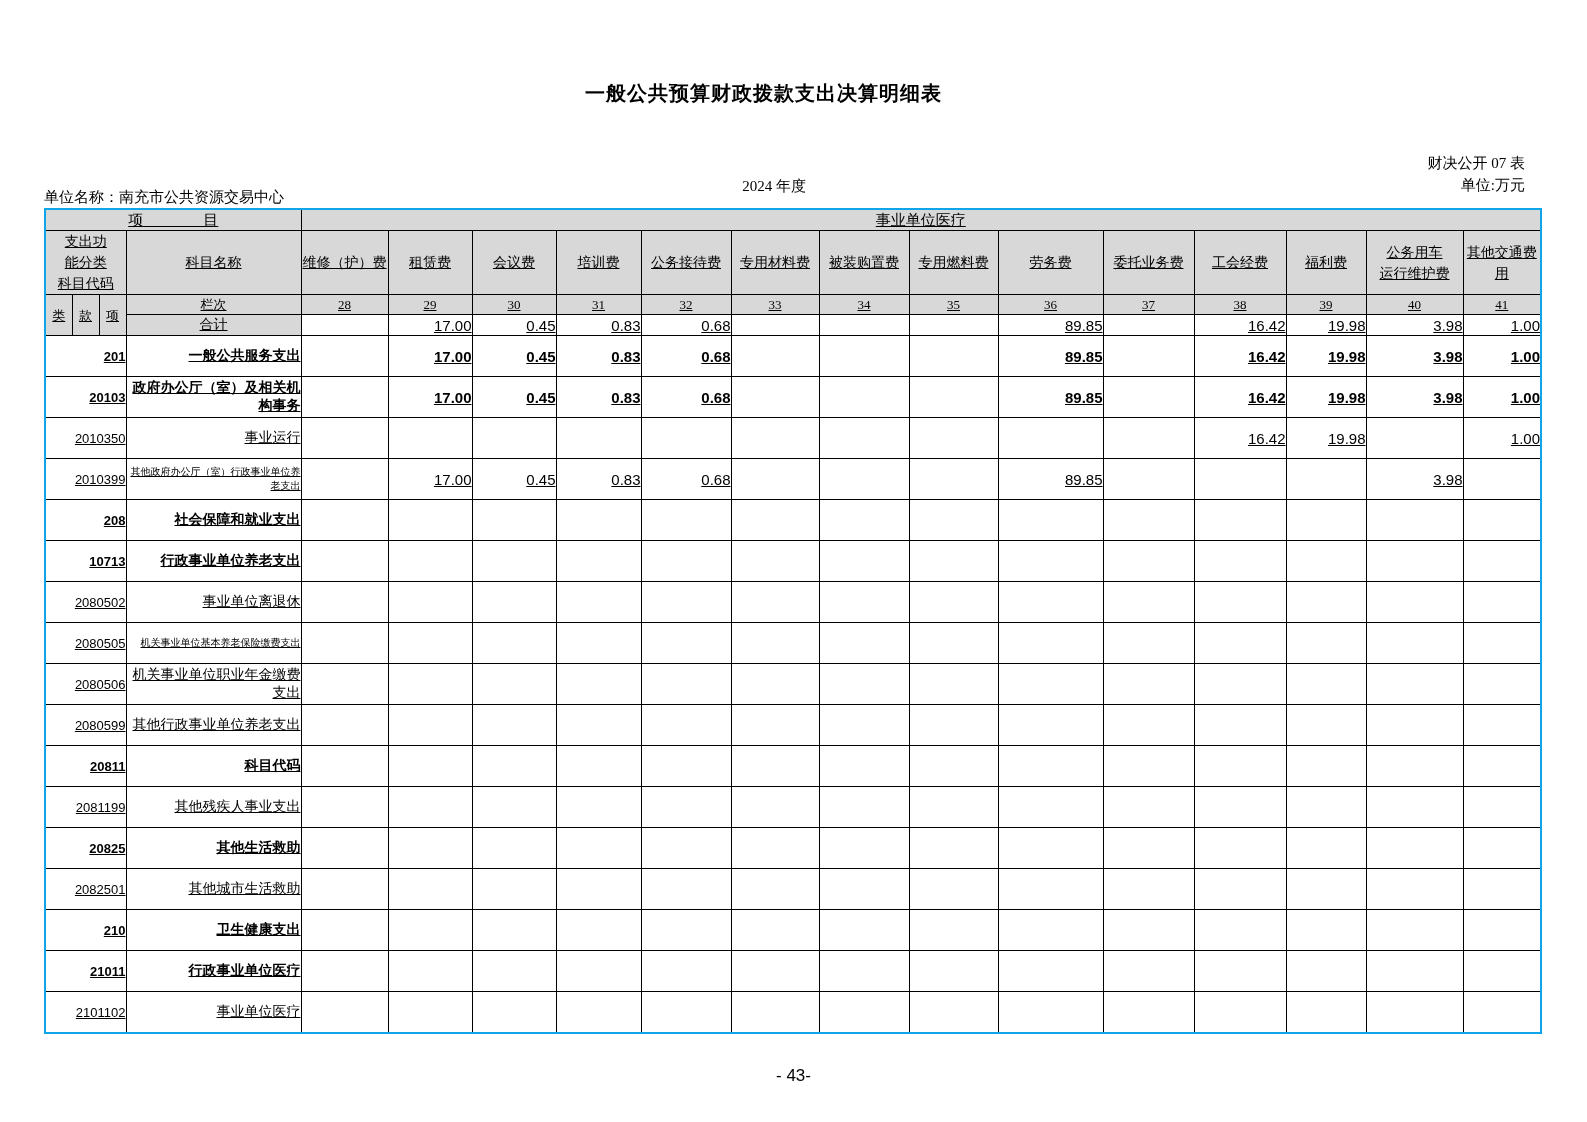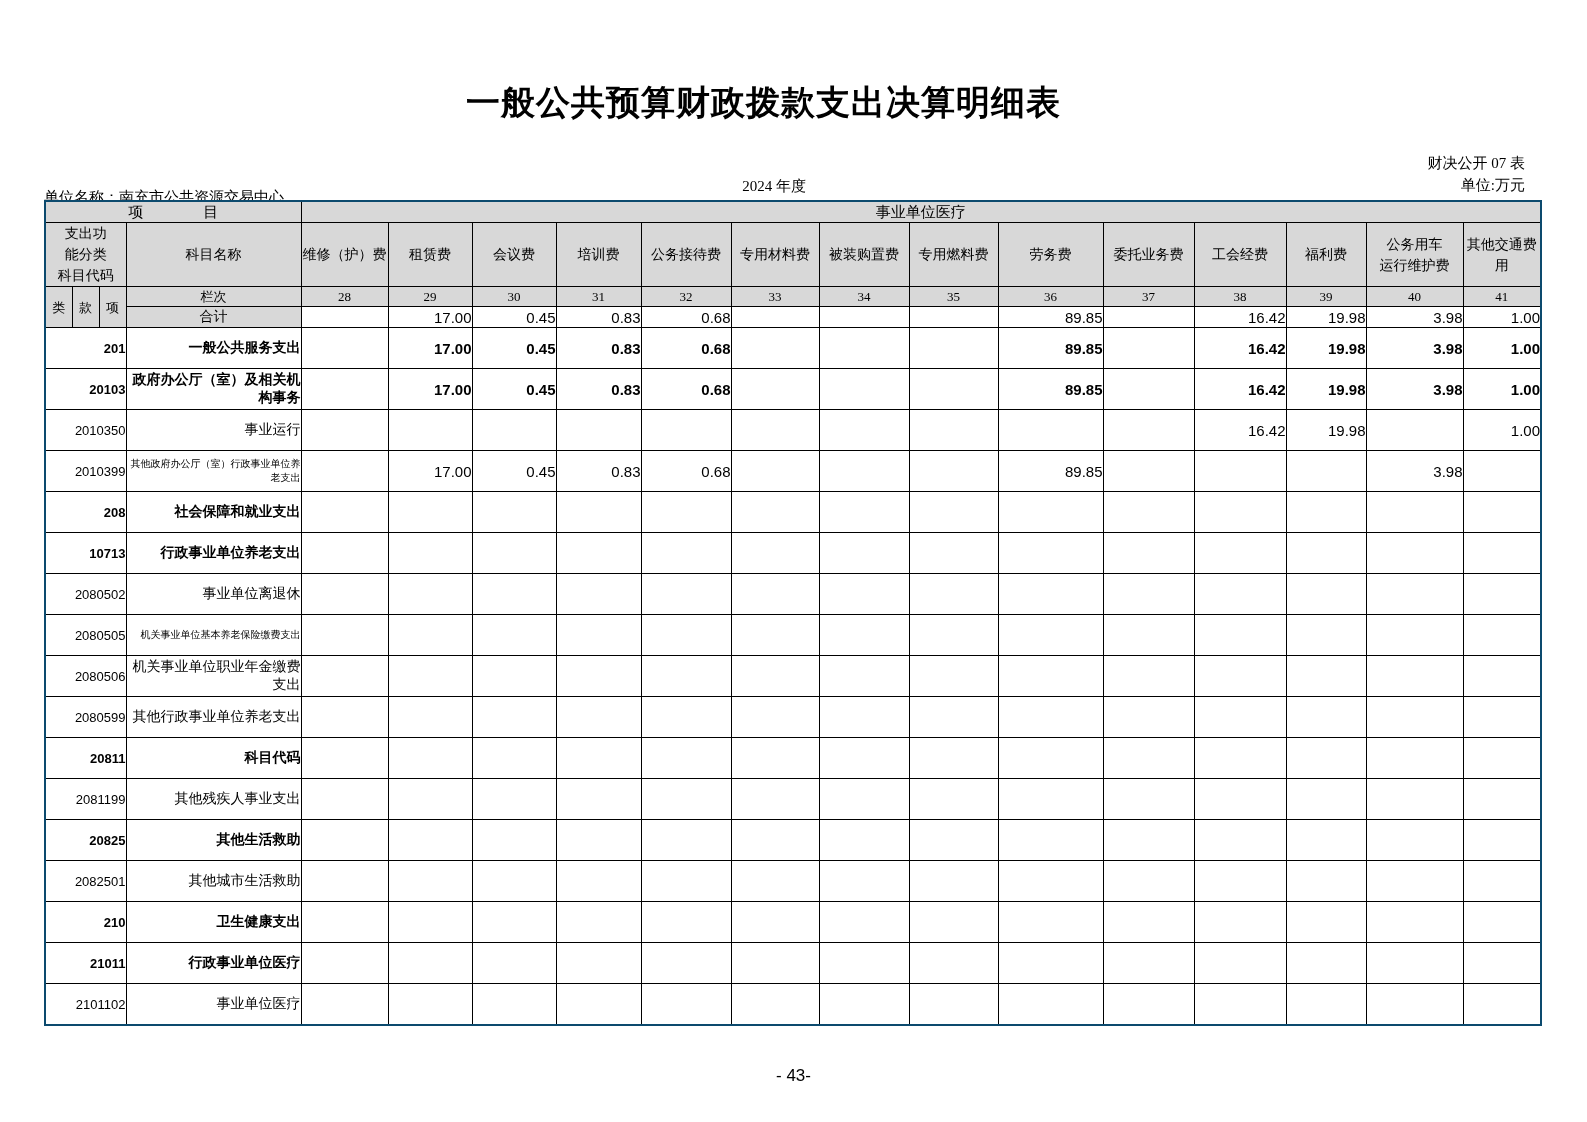--- a/index.html
+++ b/index.html
@@ -2,34 +2,35 @@
 <html><head>
 <meta charset="utf-8">
 <style>
   html,body { margin:0; padding:0; }
   body {
     width:1587px; height:1122px; position:relative; background:#ffffff;
     font-family:"Liberation Serif", serif; color:#000;
   }
   .page-title {
     position:absolute; left:0; right:60px; top:80px; text-align:center;
-    font-family:"Liberation Sans", sans-serif; font-weight:bold; font-size:34px;
+    font-family:"Liberation Sans", sans-serif; font-weight:bold; font-size:20px;
     letter-spacing:1px;
   }
   .table-ref {
     position:absolute; right:62px; top:138px; font-size:15px;margin-top:16px;
   }
   .meta-unit-name { position:absolute; left:44px; top:188px; font-size:15px; }
   .meta-year { position:absolute; left:44px; width:1460px; top:177px; text-align:center; font-size:15px; }
   .meta-unit-money { position:absolute; right:62px; top:176px; font-size:15px; }
 
   table.budget {
-    position:absolute; left:44px; top:200px; width:1496px;
+    position:absolute; left:44px; top:208px; width:1496px;
     border-collapse:collapse; table-layout:fixed;
-    border:2px solid #0c4a6e;
+    border:2px solid #0ea5e9;
+    text-decoration:underline;
   }
   table.budget td {
     border:1px solid #000; overflow:hidden; padding:0;
     vertical-align:middle;
   }
   thead td { background:#d8d8d8; text-align:center; font-size:14px; white-space:pre-line; }
   tr.hr1 td { height:20px; font-size:15px; }
   tr.hr2 td { height:63px; line-height:21px; }
   tr.hr3 td { height:19px; font-size:13px; line-height:19px; }
   tr.hr4 td { height:20px; font-size:14px; }

